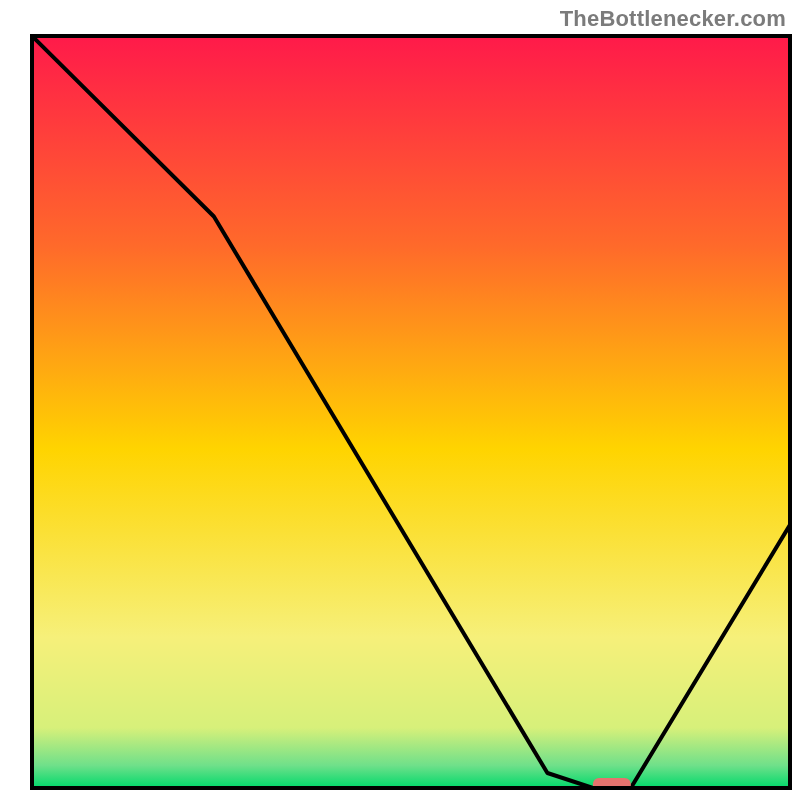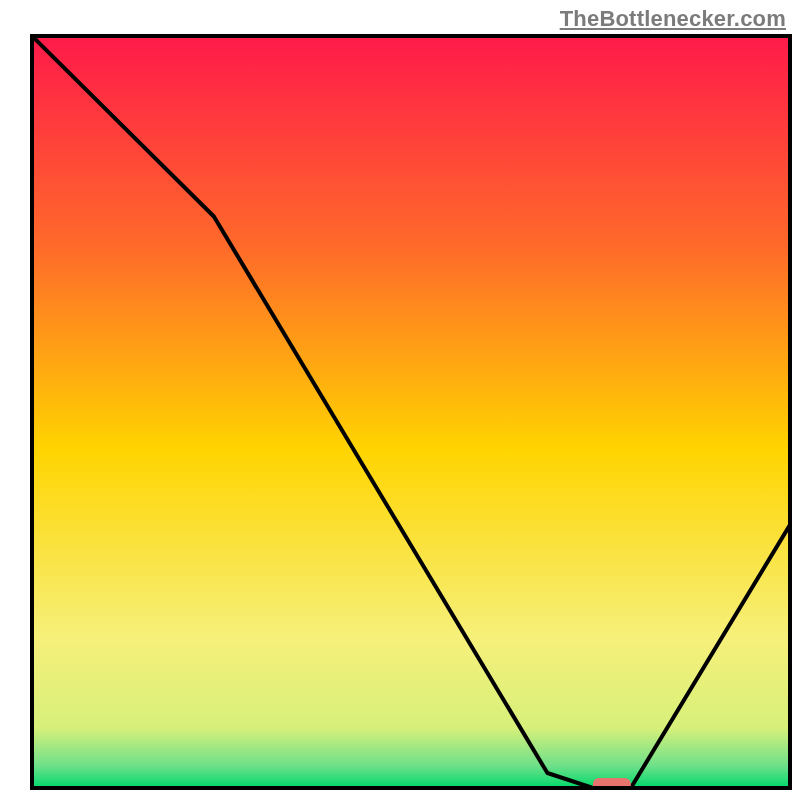--- a/index.html
+++ b/index.html
@@ -18,21 +18,20 @@
   .watermark {
     position: absolute;
     top: 6px;
     right: 14px;
     font-size: 22px;
     font-weight: 600;
     color: #7b7b7b;
     letter-spacing: 0.2px;
     pointer-events: none;
     user-select: none;
-    text-decoration: underline;
   }
   svg.plot {
     position: absolute;
     left: 0;
     top: 0;
     width: 800px;
     height: 800px;
     display: block;
   }
 </style>

